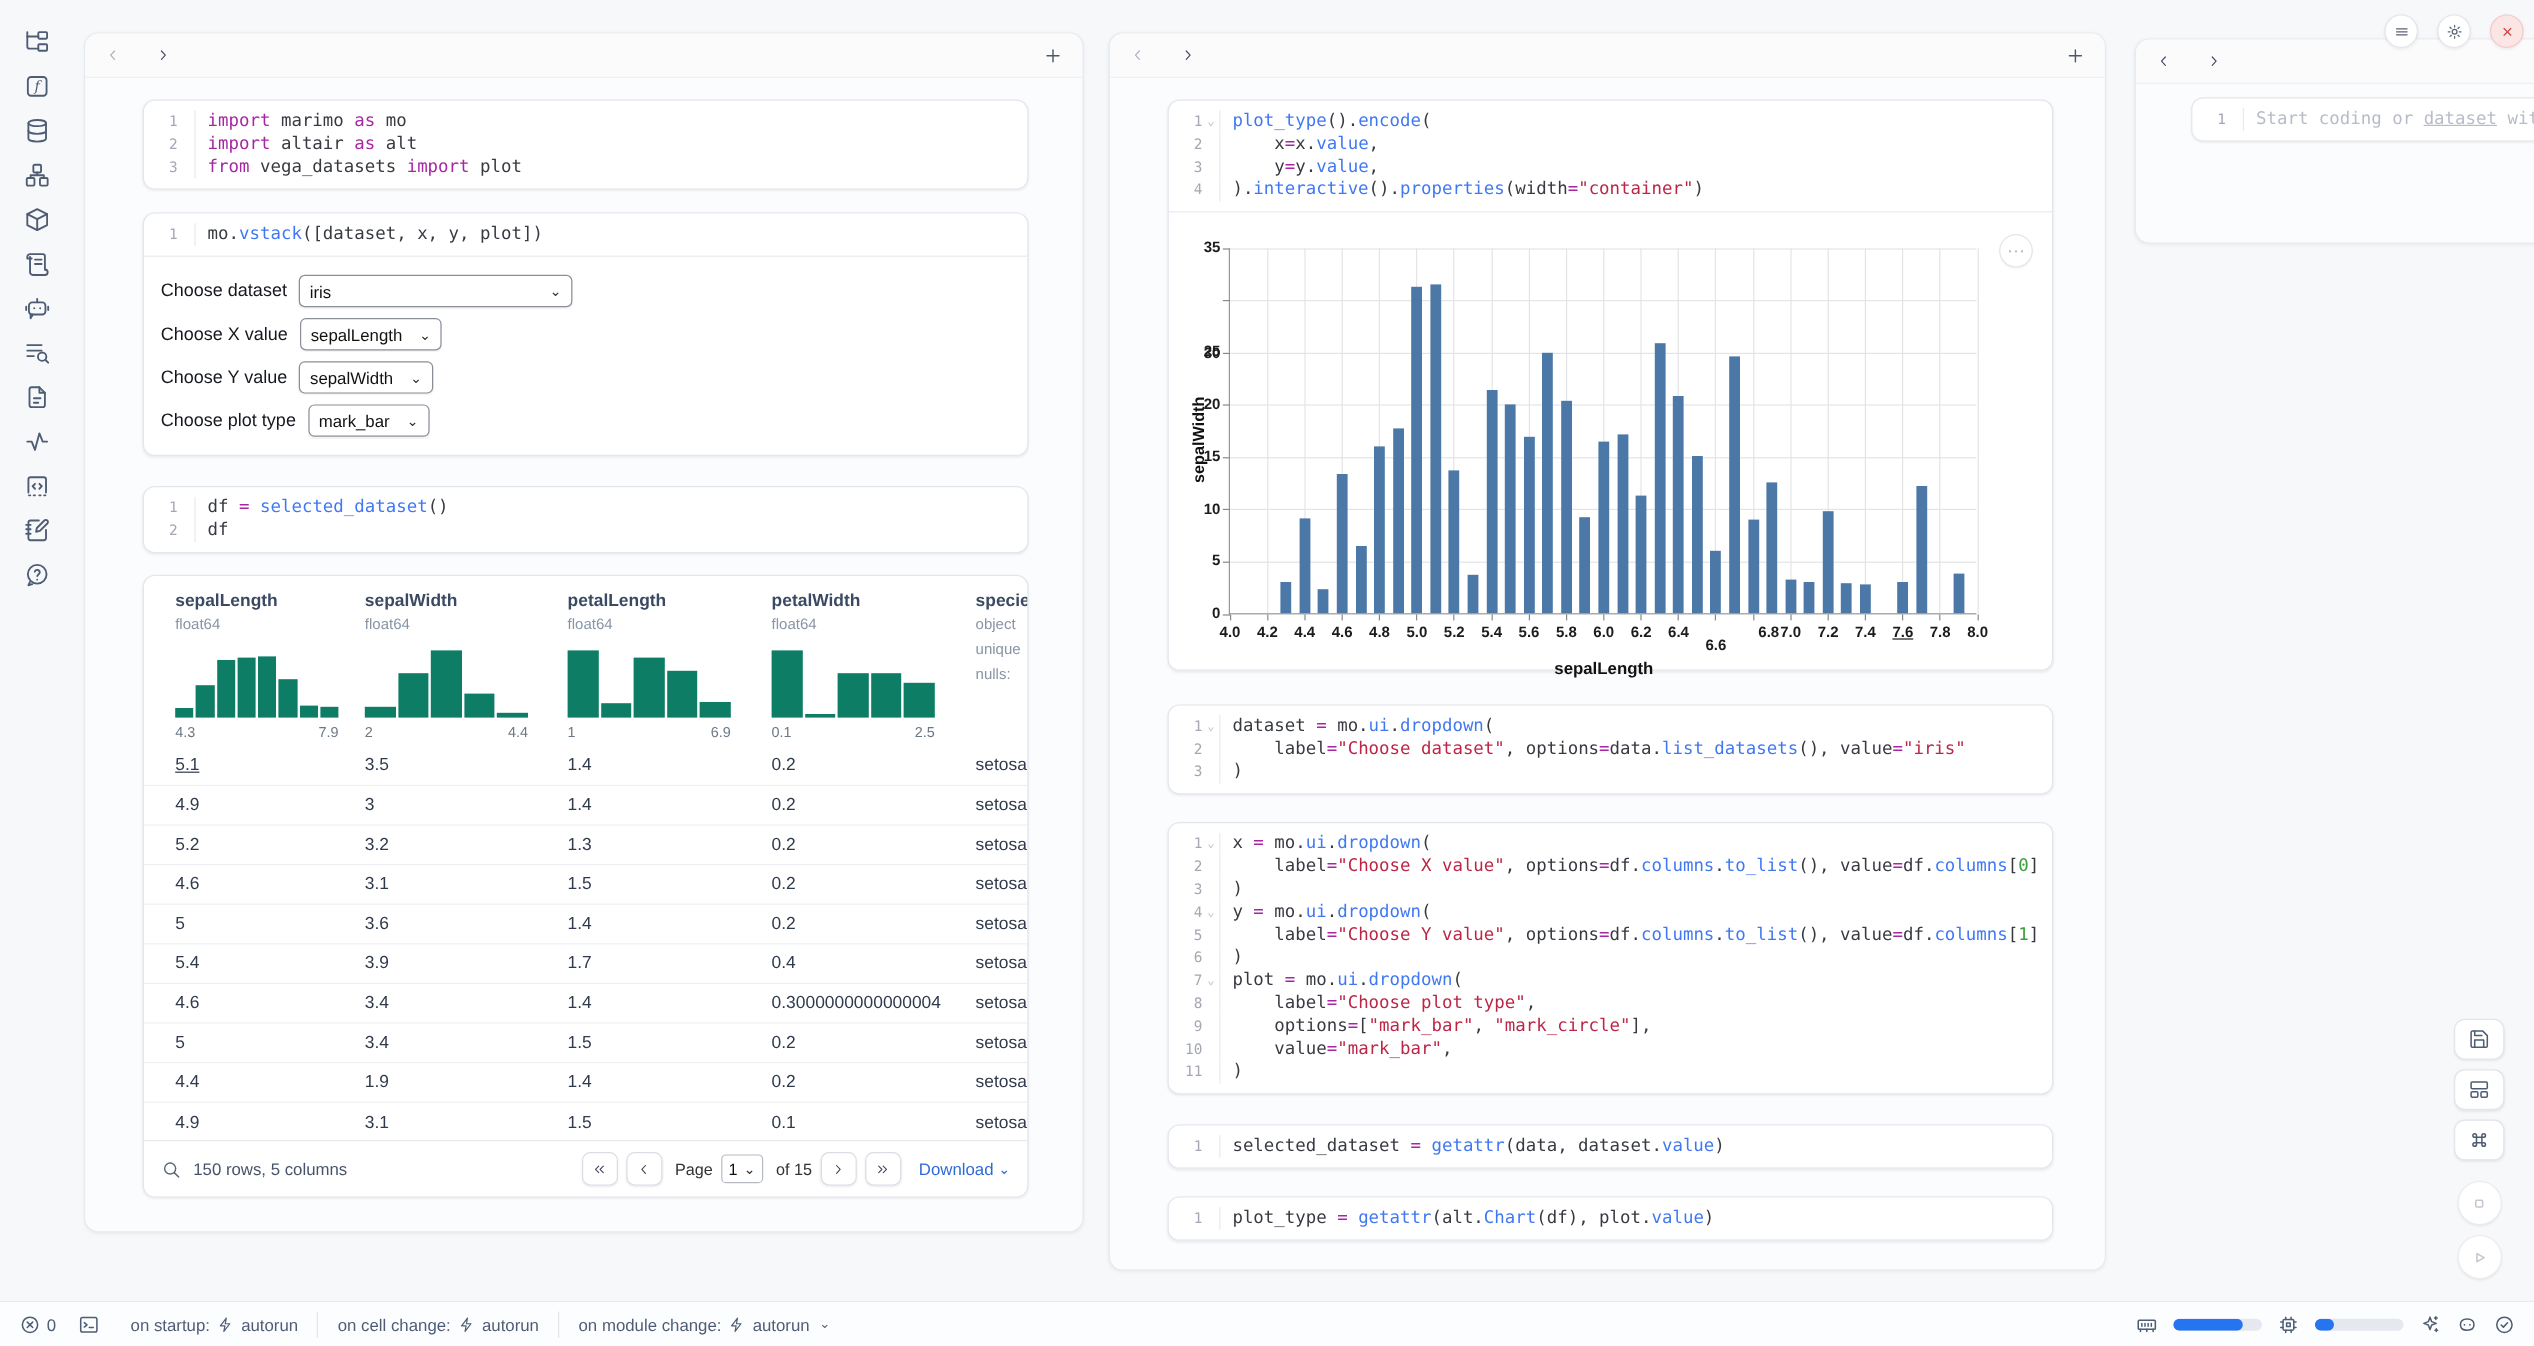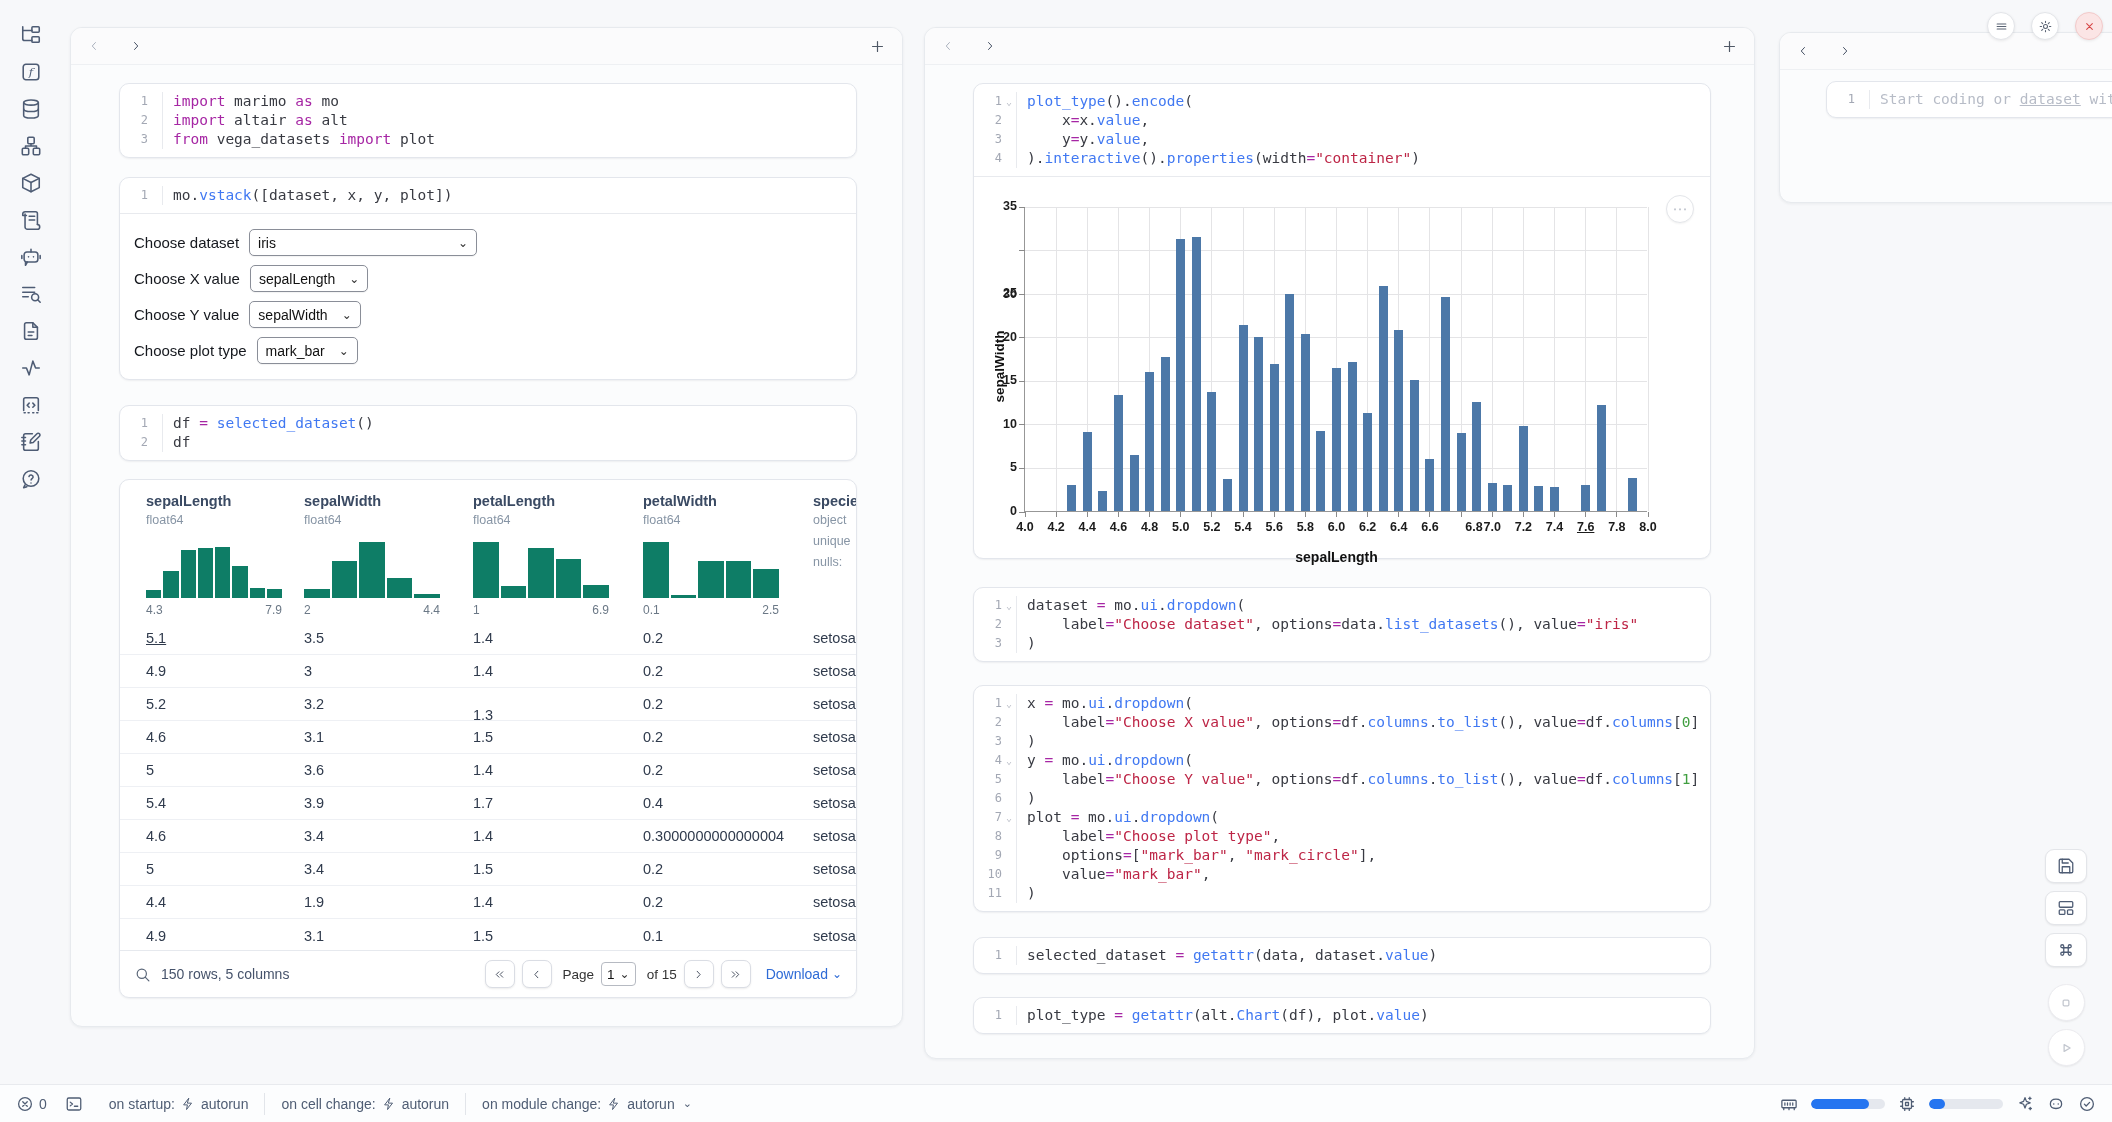--- a/index.html
+++ b/index.html
@@ -411,21 +411,21 @@
           <div class="trow">
             <span class="tcell" style="left: 26px;">4.9</span>
             <span class="tcell" style="left: 184px;">3</span>
             <span class="tcell" style="left: 353px;">1.4</span>
             <span class="tcell" style="left: 523px;">0.2</span>
             <span class="tcell" style="left: 693px;">setosa</span>
           </div>
           <div class="trow">
             <span class="tcell" style="left: 26px;">5.2</span>
             <span class="tcell" style="left: 184px;">3.2</span>
-            <span class="tcell" style="left: 353px; margin-top: 11px;">1.3</span>
+            <span class="tcell" style="left: 353px;">1.3</span>
             <span class="tcell" style="left: 523px;">0.2</span>
             <span class="tcell" style="left: 693px;">setosa</span>
           </div>
           <div class="trow">
             <span class="tcell" style="left: 26px;">4.6</span>
             <span class="tcell" style="left: 184px;">3.1</span>
             <span class="tcell" style="left: 353px;">1.5</span>
             <span class="tcell" style="left: 523px;">0.2</span>
             <span class="tcell" style="left: 693px;">setosa</span>
           </div>
@@ -610,21 +610,21 @@
             <div class="xlab" style="left: 232.2px;">5.6</div>
             <div class="tick-x" style="left: 279.85px;"></div>
             <div class="xlab" style="left: 263.35px;">5.8</div>
             <div class="tick-x" style="left: 311px;"></div>
             <div class="xlab" style="left: 294.5px;">6.0</div>
             <div class="tick-x" style="left: 342.15px;"></div>
             <div class="xlab" style="left: 325.65px;">6.2</div>
             <div class="tick-x" style="left: 373.3px;"></div>
             <div class="xlab" style="left: 356.8px;">6.4</div>
             <div class="tick-x" style="left: 404.45px;"></div>
-            <div class="xlab" style="left: 387.95px;">6.6</div>
+            <div class="xlab" style="left: 387.95px; margin-top: 11px;">6.6</div>
             <div class="tick-x" style="left: 435.6px;"></div>
             <div class="xlab" style="left: 432px;">6.8</div>
             <div class="tick-x" style="left: 466.75px;"></div>
             <div class="xlab" style="left: 450.25px;">7.0</div>
             <div class="tick-x" style="left: 497.9px;"></div>
             <div class="xlab" style="left: 481.4px;">7.2</div>
             <div class="tick-x" style="left: 529.05px;"></div>
             <div class="xlab" style="left: 512.55px;">7.4</div>
             <div class="tick-x" style="left: 560.2px;"></div>
             <div class="xlab" style="left: 543.7px; text-decoration: underline;">7.6</div>

